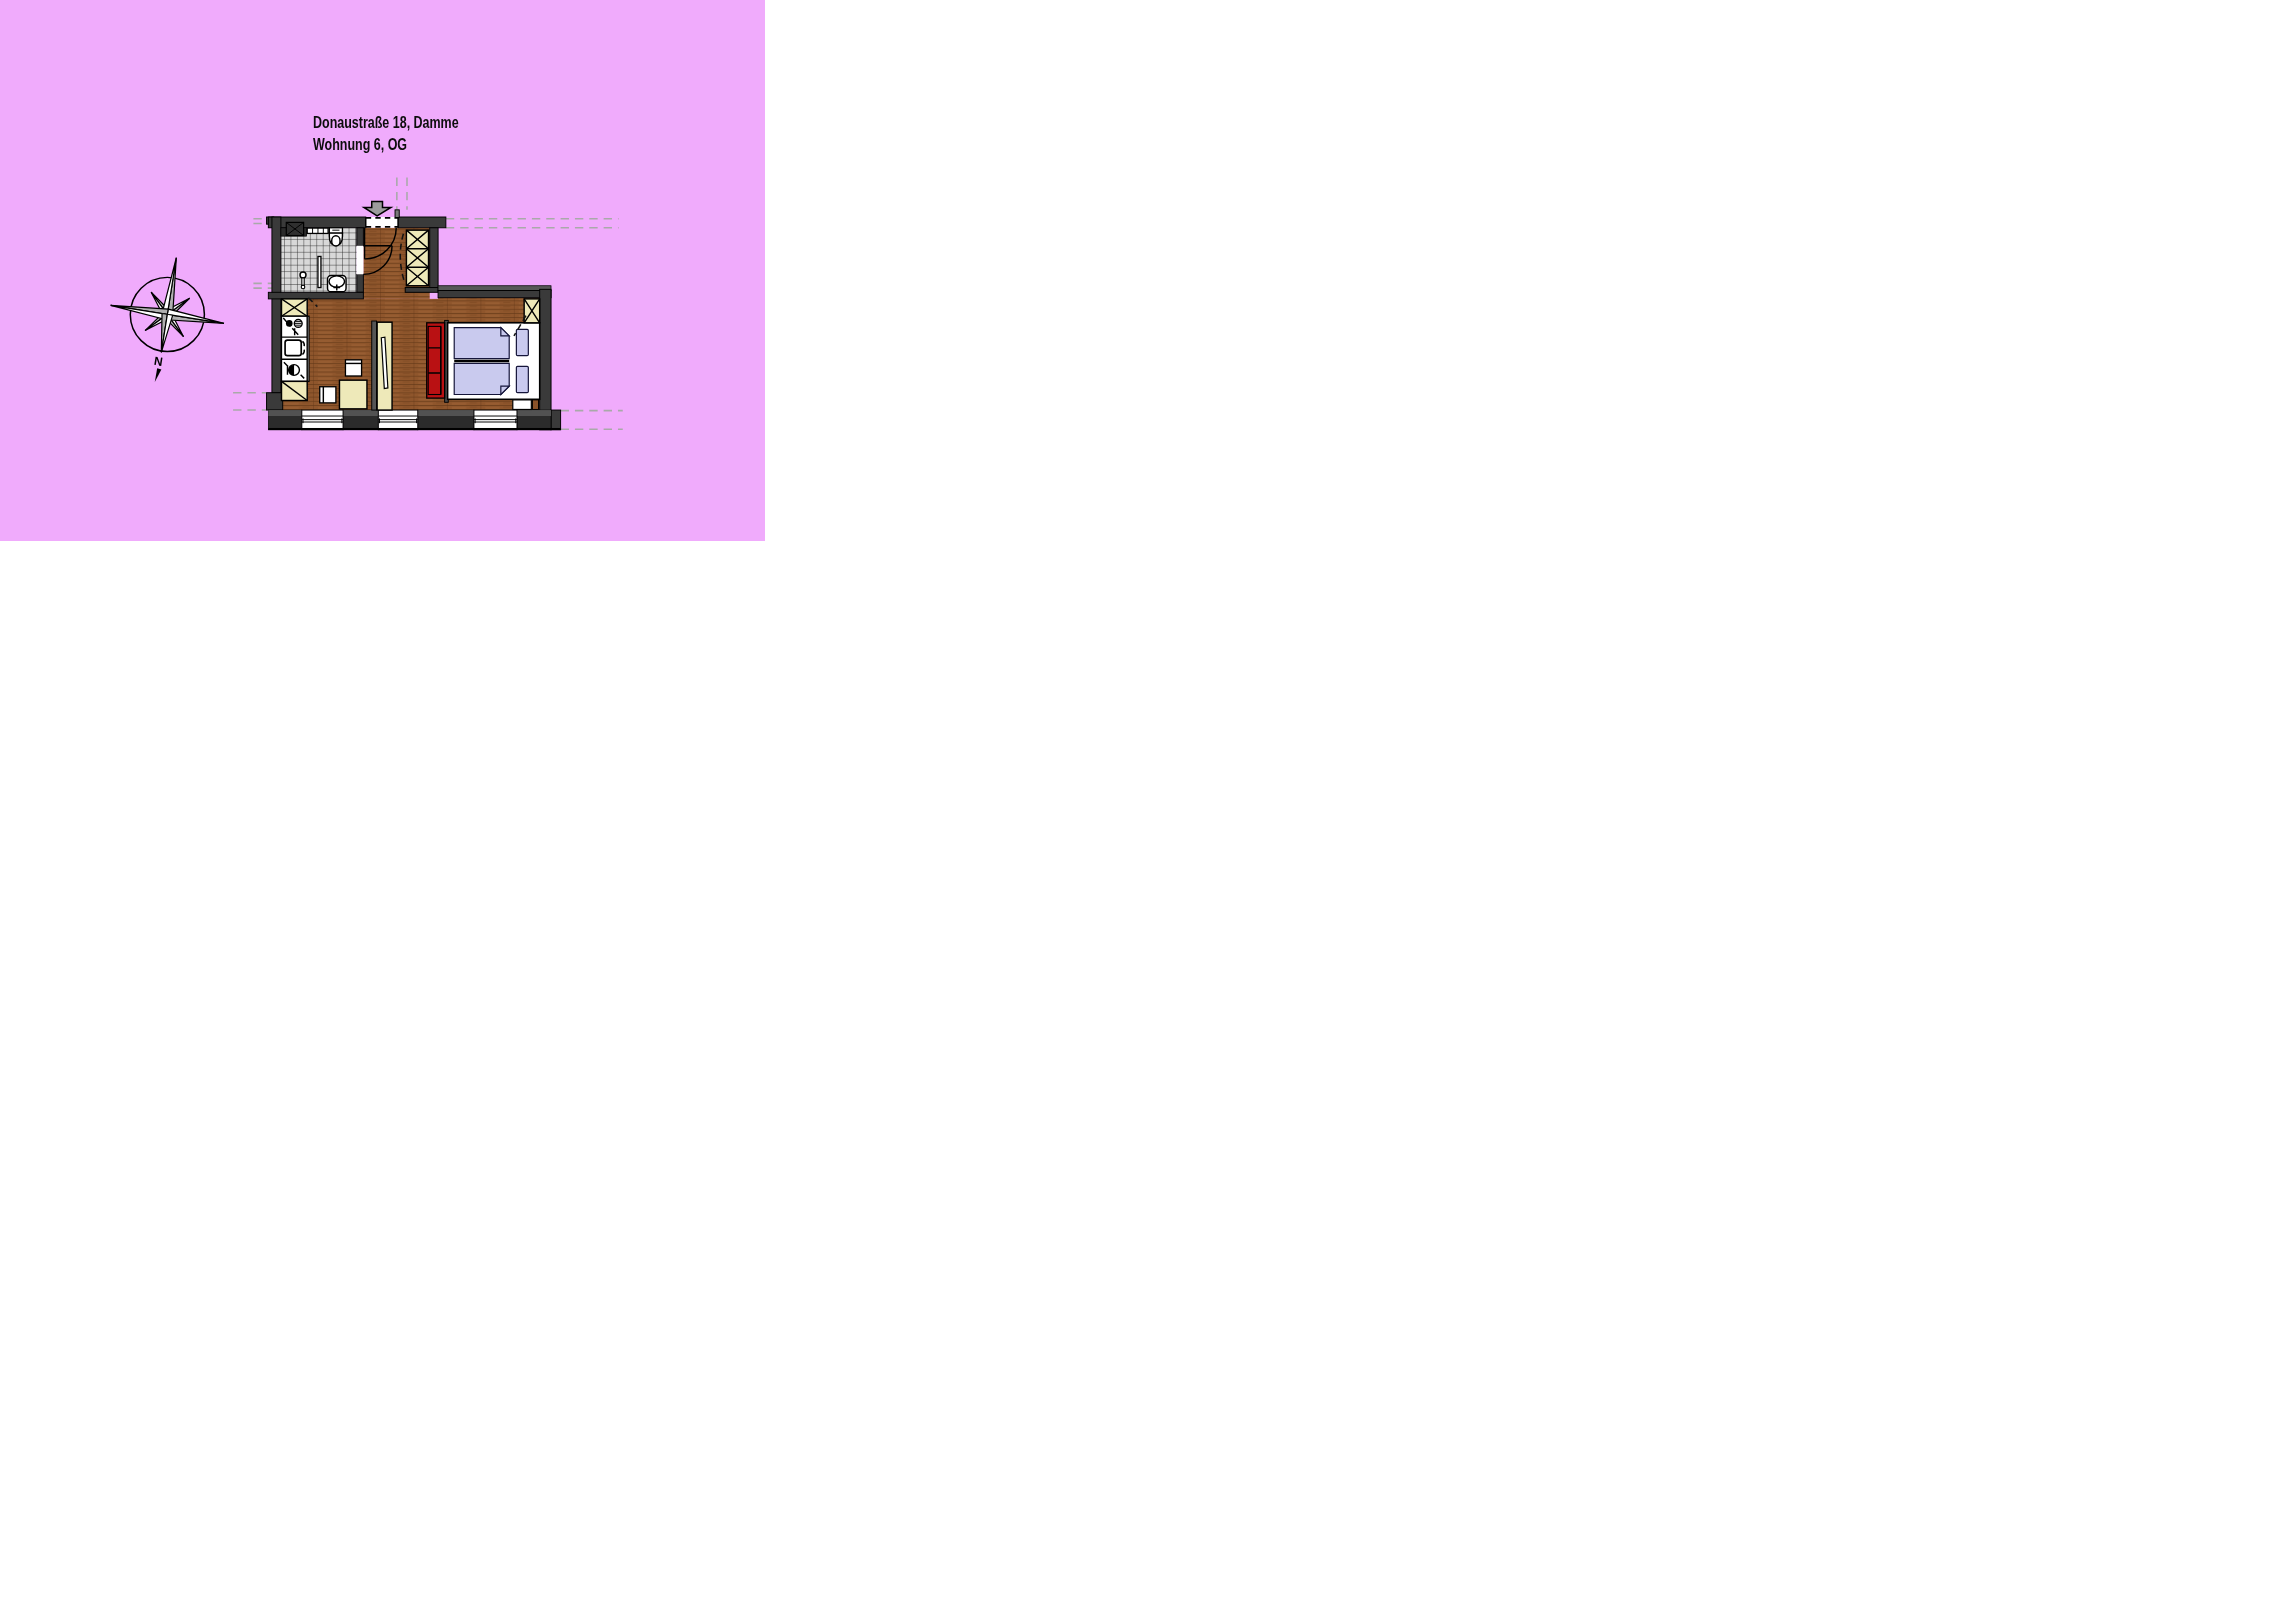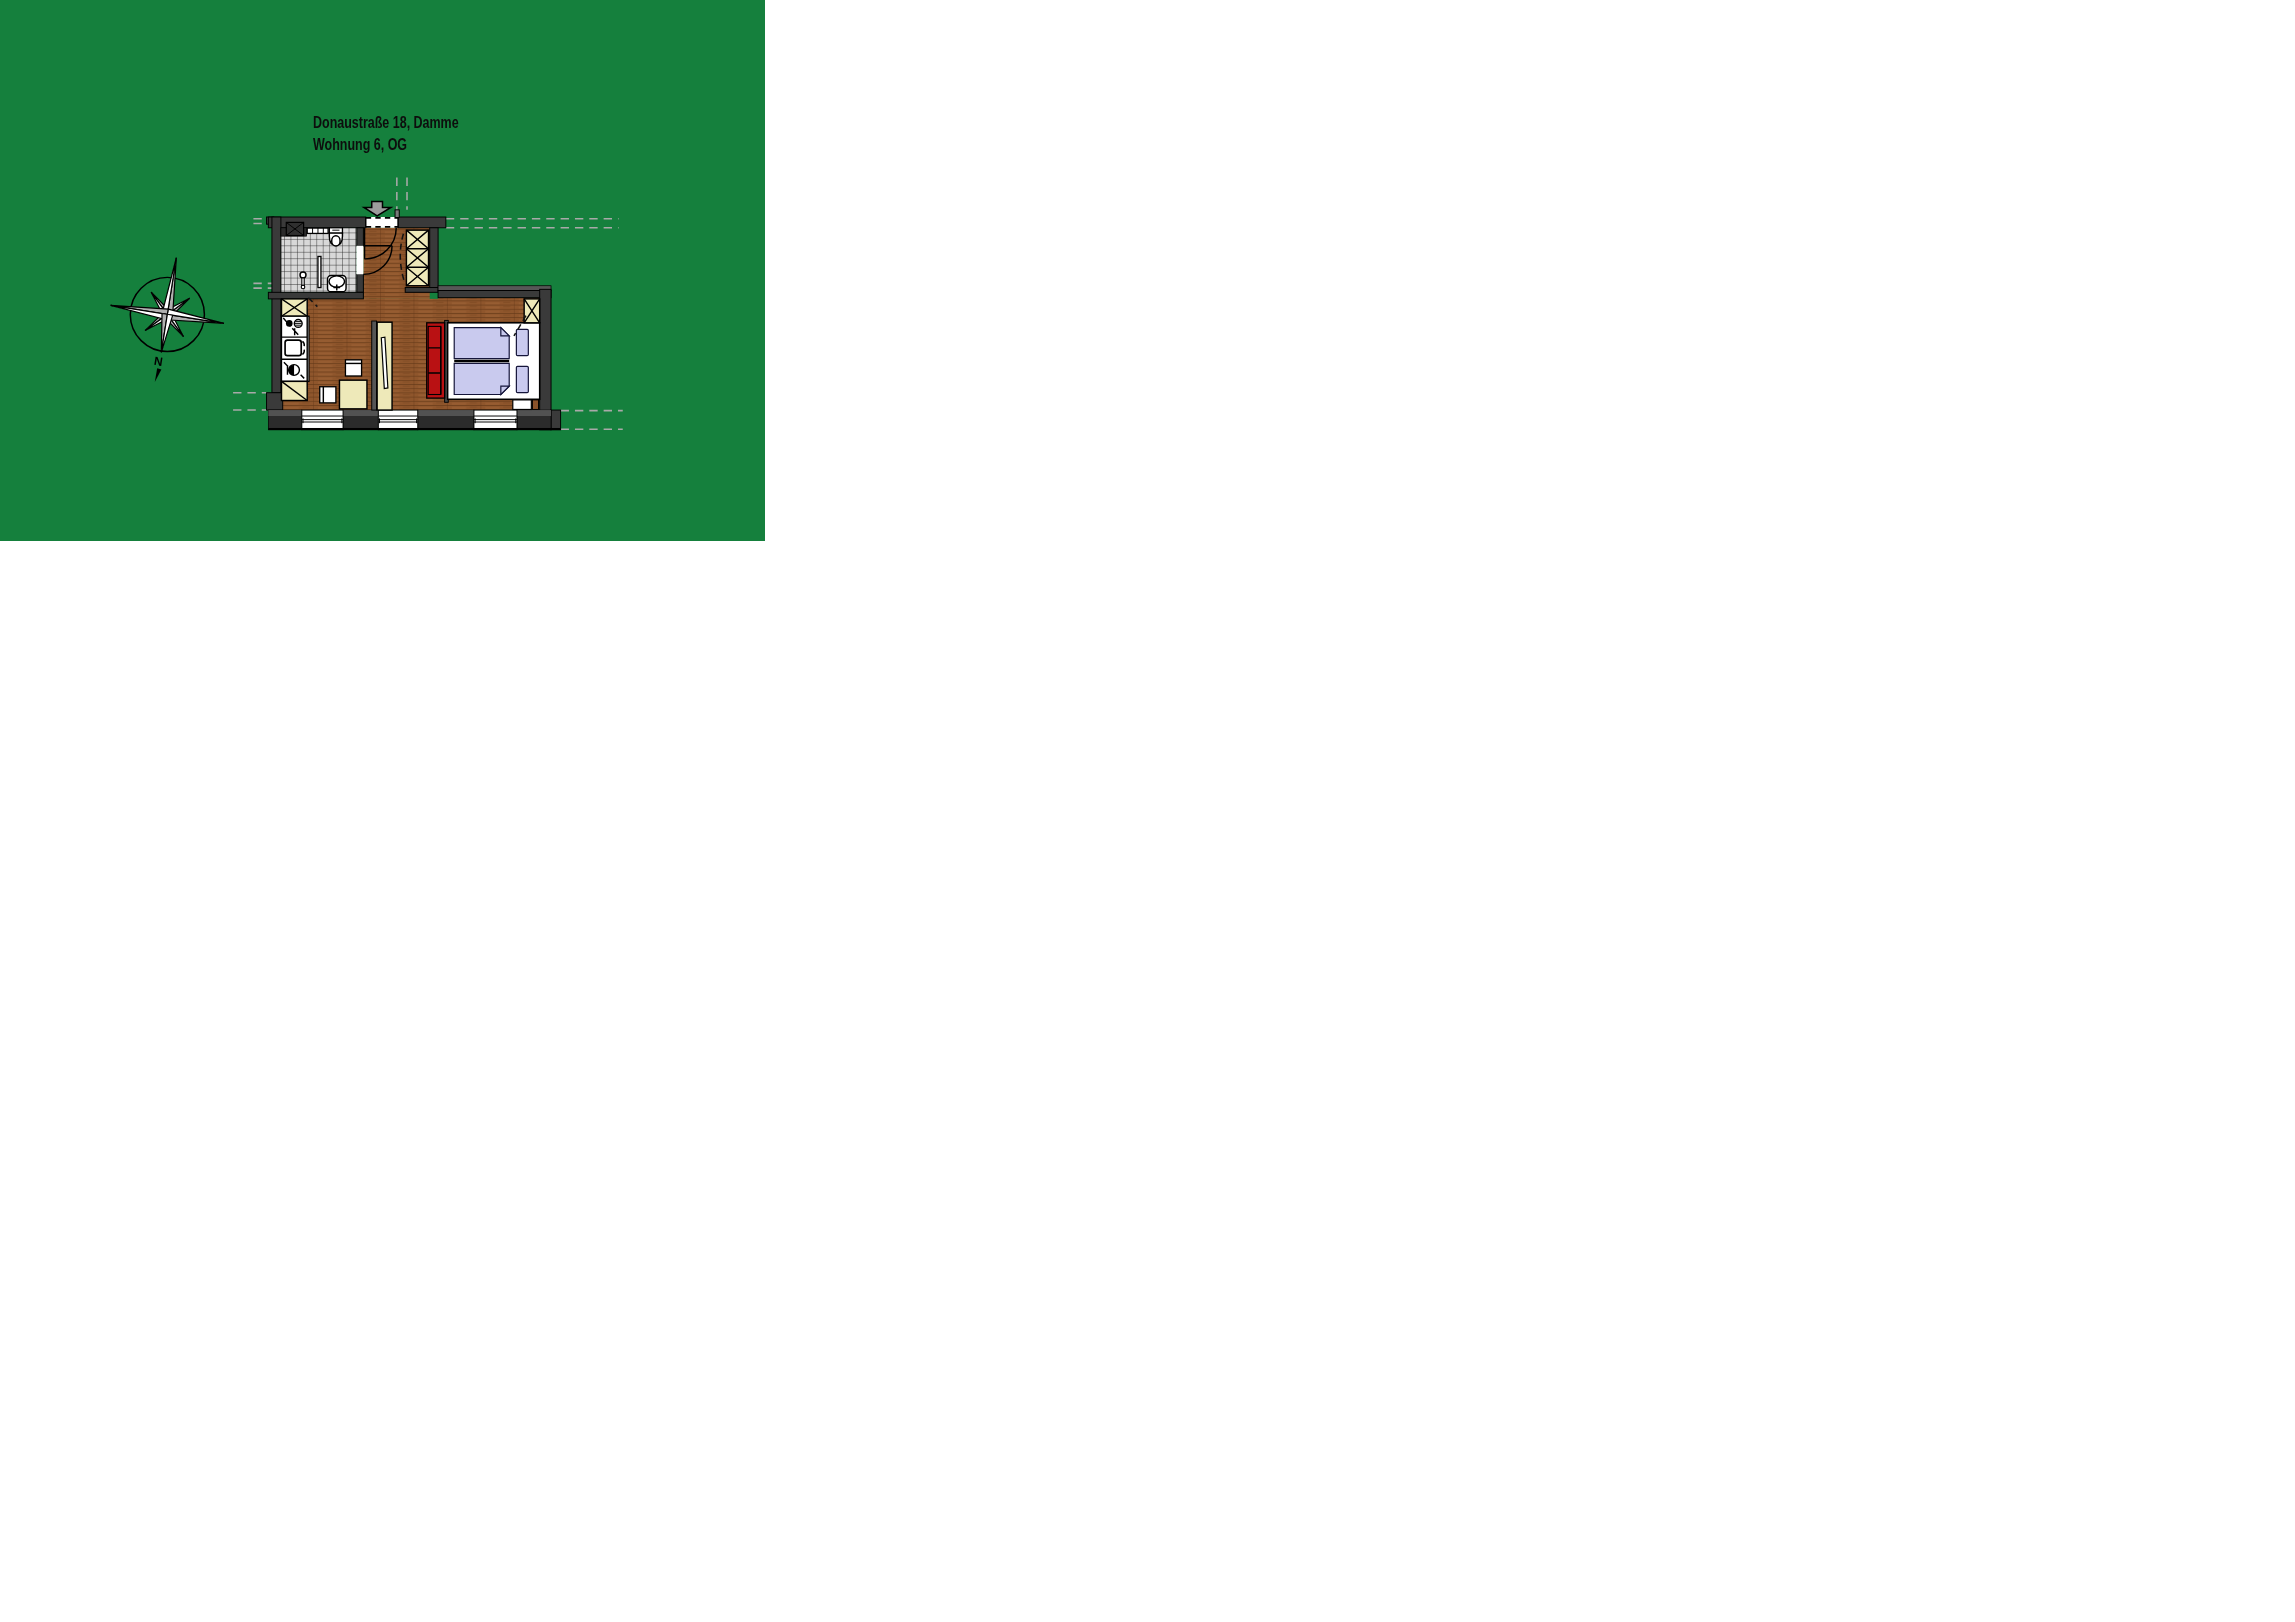--- a/index.html
+++ b/index.html
@@ -1,16 +1,16 @@
 <!DOCTYPE html>
 <html style="--wall: #3a3a3a; --wall-light: #575757; --wood: #8f562c; --wood-line: #5e3414; --tile: #d8d8d8; --grout: #1f1f1f; --furniture-yellow: #eee9b9; --sofa-red: #b91113; --bedding-lavender: #c9caee; --arrow-gray: #9c9c9c; --dash-gray: #a9a9a9;font-size:9.6px"><head>
 <meta charset="utf-8">
 <style>
   html,body{margin:0;padding:0;background:#fff;}
-  #canvas{position:relative;width:765px;height:541px;background:#15803d;overflow:hidden;
+  #canvas{position:relative;width:765px;height:541px;background:#f0abfc;overflow:hidden;
           font-family:"Liberation Sans", sans-serif;}
   .title{position:absolute;left:313px;top:112px;color:#0d0d0d;font-weight:bold;
          font-size:16px;line-height:21.5px;transform:scaleX(0.78);transform-origin:left top;
          white-space:nowrap;}
   .w   {fill:var(--wall,#3a3a3a);stroke:#000;stroke-width:1.6;}
   .wl  {fill:var(--wall-light,#575757);stroke:#000;stroke-width:1.2;}
   .pier{fill:#2b2b2b;stroke:#000;stroke-width:1.2;}
   .pband{fill:#525252;}
   .yx  {fill:var(--furniture-yellow,#eee9b9);stroke:#000;stroke-width:2.4;}
   .xln {stroke:#000;stroke-width:2.4;fill:none;}

